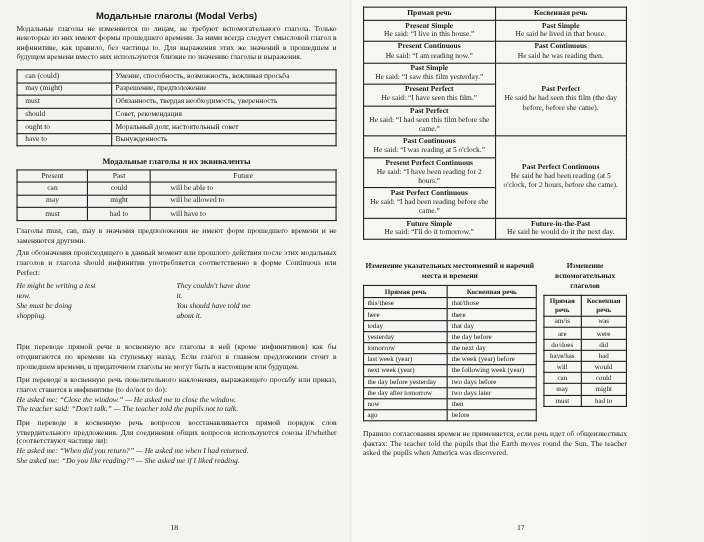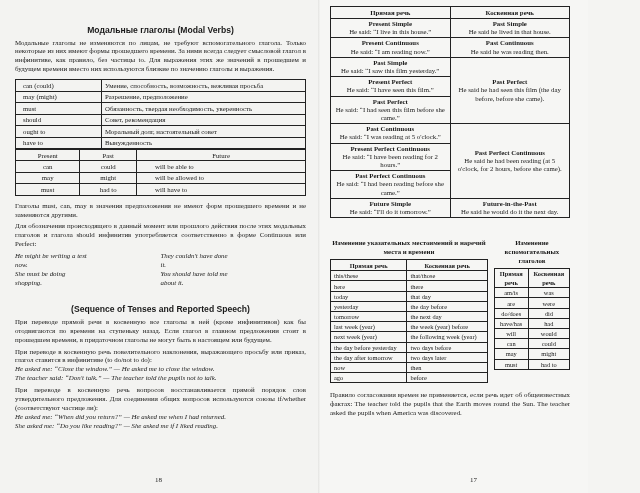--- a/index.html
+++ b/index.html
@@ -1,21 +1,21 @@
 <!DOCTYPE html>
 <html><head>
 <meta charset="utf-8">
 <style>
   html, body { margin:0; padding:0; }
   body { width:640px; height:493px; background:#f4f4f2; overflow:hidden; font-family:"Liberation Serif", serif; color:#1a1a1a; position:relative; }
   .page { position:absolute; top:0; height:493px; box-sizing:border-box; }
   #left { left:0; width:320px; padding:9px 14px 0 15px; background:#f3f3f1; }
   #right { left:320px; width:268px; padding:6px 18px 0 10px; background:#f6f6f4; }
   .gutter { position:absolute; left:318px; top:0; width:3px; height:493px; background:linear-gradient(90deg,#e4e4e2,#fbfbf9); }
-  h2 { font-family:"Liberation Sans", sans-serif; font-size:8.6px; font-weight:bold; text-align:center; margin:16px 0 3px; line-height:10.5px; }
+  h2 { font-family:"Liberation Sans", sans-serif; font-size:8.6px; font-weight:bold; text-align:center; margin:0 0 3px; line-height:10.5px; }
   h3 { font-size:7.6px; font-weight:bold; text-align:center; margin:0 0 3px; line-height:9px; }
   p { font-size:6.9px; line-height:8.9px; margin:0 0 3px; text-align:justify; }
   .ex { font-size:6.9px; line-height:8.9px; font-style:italic; margin:0; }
   table { border-collapse:collapse; width:100%; font-size:6.8px; }
   td, th { border:1px solid #222; padding:0 3px; line-height:9px; }
   table.outer { border:1.5px solid #111; }
   .modal td { height:10.5px; }
   .modal td:first-child { width:75px; padding-left:7px; }
   .equiv th { font-weight:normal; text-align:center; height:10px; }
   .equiv td { height:10.5px; }
@@ -59,20 +59,21 @@
         <tr>
           <td>ought to</td>
           <td>Моральный долг, настоятельный совет</td>
         </tr>
         <tr>
           <td>have to</td>
           <td>Вынужденность</td>
         </tr>
       </tbody>
   </table>
+  <h3 style="margin-top:9px;">Модальные глаголы и их эквиваленты</h3>
   <table class="outer equiv">
     <thead>
         <tr>
       <th>Present</th>
       <th>Past</th>
       <th>Future</th>
     </tr>
       </thead>
     <tbody id="equiv-body">
         <tr>
@@ -99,21 +100,20 @@
       <div>He might be writing a test now.</div>
       <div>She must be doing shopping.</div>
     </div>
     <div>
       <div>They couldn't have done it.</div>
       <div>You should have told me about it.</div>
     </div>
   </div>
   <h2 style="margin-top:6px;">
     <br>
-    <span>(Sequence of Tenses and Reported Speech)</span>
   </h2>
   <p>При переводе прямой речи в косвенную все глаголы в ней (кроме инфинитивов) как бы отодвигаются по времени на ступеньку назад. Если глагол в главном предложении стоит в прошедшем времени, в придаточном глаголы не могут быть в настоящем или будущем.</p>
   <p style="margin-bottom:0;">При переводе в косвенную речь повелительного наклонения, выражающего просьбу или приказ, глагол ставится в инфинитиве (to do/not to do):</p>
   <div class="ex">He asked me: “Close the window.” — He asked me to close the window.</div>
   <div class="ex" style="margin-bottom:3px;">The teacher said: “Don't talk.” — The teacher told the pupils not to talk.</div>
   <p style="margin-bottom:0;">При переводе в косвенную речь вопросов восстанавливается прямой порядок слов утвердительного предложения. Для соединения общих вопросов используются союзы if/whether (соответствуют частице ли):</p>
   <div class="ex">He asked me: “When did you return?” — He asked me when I had returned.</div>
   <div class="ex">She asked me: “Do you like reading?” — She asked me if I liked reading.</div>
   <div class="pnum" style="left:155px;">18</div>
 </div>

